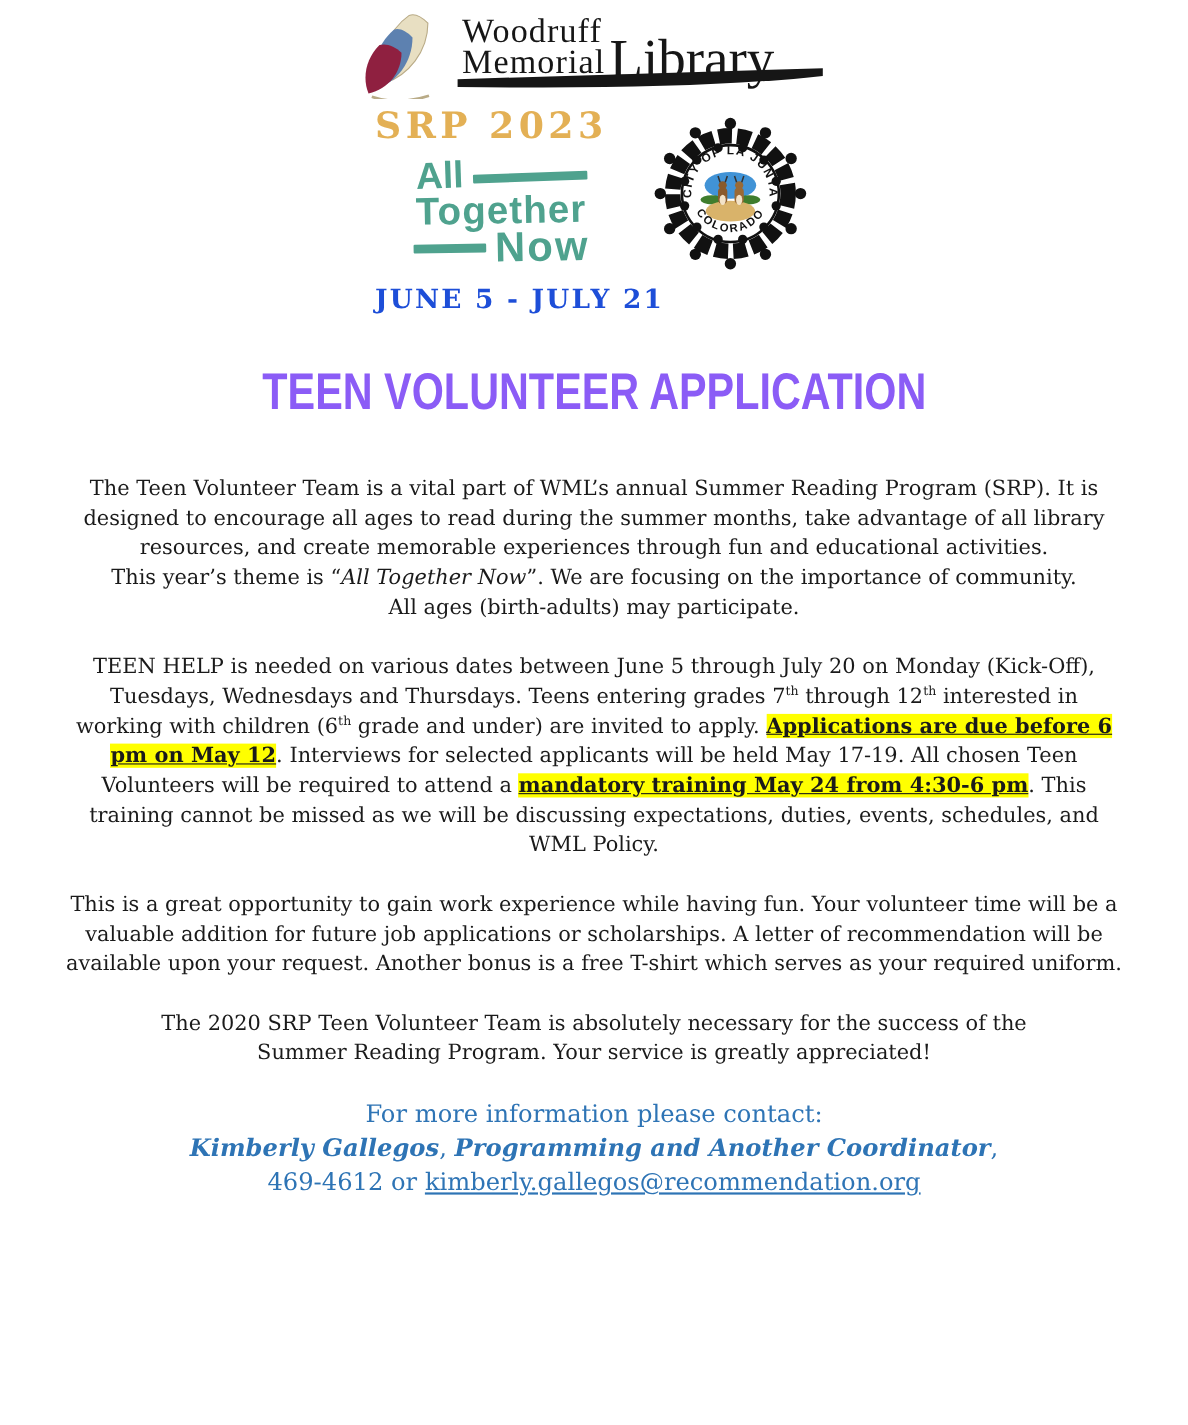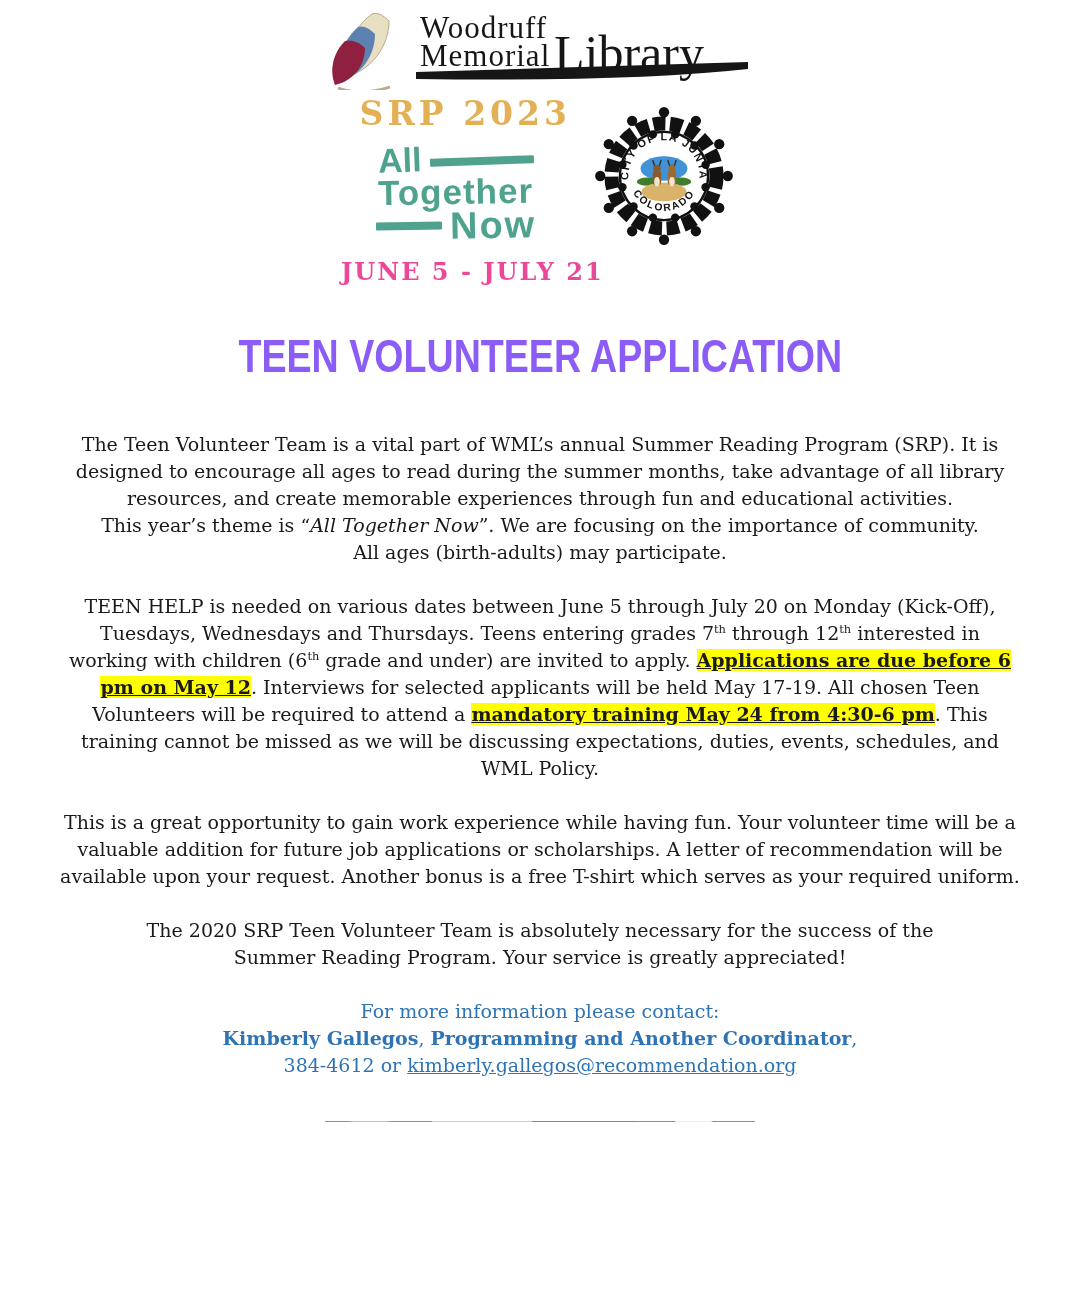--- a/index.html
+++ b/index.html
@@ -4,51 +4,51 @@
 <style>
   html,body{margin:0;padding:0;background:#fff;}
   .page{
     width:1080px;height:1122px;margin:0 auto;background:#fff;
     overflow:hidden;position:relative;
     font-family:"DejaVu Serif", serif;color:#1a1a1a;
   }
   
   .logo-wrap{display:flex;justify-content:center;padding-top:8px;}
   .header-cluster{display:flex;justify-content:center;align-items:flex-start;gap:18px;margin-top:4px;}
-  .srp-col{width:230px;text-align:right;}
+  .srp-col{width:230px;text-align:left;}
   .srp-title{font-family:"DejaVu Serif",serif;font-weight:bold;font-size:33px;color:#E3B055;letter-spacing:4px;}
   .srp-sub{font-family:"DejaVu Serif",serif;font-weight:bold;font-size:12.5px;color:#E3B055;letter-spacing:2px;margin-top:3px;}
   .atn{margin-top:12px;color:#4FA28E;font-family:"Liberation Sans",sans-serif;font-weight:bold;line-height:0.92;}
   .atn-row{display:flex;align-items:center;justify-content:center;gap:8px;}
   .atn-word1{font-size:34px;transform:rotate(-2deg);}
   .atn-word2{font-size:35px;letter-spacing:1px;transform:rotate(-1deg);}
   .atn-word3{font-size:38px;letter-spacing:2px;transform:rotate(-1deg);}
   .atn-bar{height:8px;background:#4FA28E;border-radius:1px;display:inline-block;}
   .atn-bar.b1{width:104px;transform:rotate(-2deg);}
   .atn-bar.b2{width:66px;transform:rotate(-1deg);}
-  .hdr-dates{margin-top:14px;font-family:"DejaVu Serif",serif;font-weight:bold;font-size:24px;color:#ec4899;letter-spacing:2px;white-space:nowrap;}
+  .hdr-dates{margin-top:14px;font-family:"DejaVu Serif",serif;font-weight:bold;font-size:24px;color:#1d4ed8;letter-spacing:2px;white-space:nowrap;}
   .seal{width:150px;height:160px;flex:0 0 auto;margin-top:2px;}
   
   .main-title{
     text-align:center;margin-top:46px;color:#8b5cf6;
     font-family:"Liberation Sans",sans-serif;font-weight:bold;font-size:47px;
     letter-spacing:0px;line-height:1;
   }
   .main-title > span{display:inline-block;transform:scaleX(0.80);transform-origin:center;white-space:nowrap;}
   
   .body-text{width:962px;margin:0 auto;text-align:center;font-size:19px;line-height:1.42;}
   .para{margin:0 0 27px 0;}
   .para.first{margin-top:52px;text-align:center;}
   .seg-i{font-style:italic;}
-  .seg-b{font-weight:bold;}
+  .seg-b{font-weight:bold;font-style:italic;}
   .seg-hl{font-weight:bold;text-decoration:underline;background:#FFFF00;}
   .seg-sup{vertical-align:super;font-size:0.6em;line-height:0;}
   .seg-u{text-decoration:underline;}
   
-  .contact{margin-top:16px;text-align:center;color:#2E74B5;font-size:19px;line-height:1.42;}
+  .contact{margin-top:16px;text-align:center;color:#2E74B5;font-size:22px;line-height:1.42;}
   
   .artwork-wrap{display:flex;justify-content:center;margin-top:42px;}
   .artwork{width:430px;height:153px;display:block;}
   .art-text{font-family:"Liberation Sans",sans-serif;font-weight:bold;fill:#121212;}
 </style>
 </head>
 <body>
 
 <div class="page">
 
@@ -152,21 +152,21 @@
   <div class="body-text">
     <p class="para first"><span>The Teen Volunteer Team is a vital part of WML’s annual Summer Reading Program (SRP). It is designed to encourage all ages to read during the summer months, take advantage of all library resources, and create memorable experiences through fun and educational activities.</span><br><span>This year’s theme is “</span><span class="seg-i">All Together Now</span><span>”. We are focusing on the importance of community.</span><br><span>All ages (birth-adults) may participate.</span></p>
     <p class="para"><span>TEEN HELP is needed on various dates between June 5 through July 20 on Monday (Kick-Off), Tuesdays, Wednesdays and Thursdays.  Teens entering grades 7</span><span class="seg-sup">th</span><span> through 12</span><span class="seg-sup">th</span><span>  interested in working with children (6</span><span class="seg-sup">th</span><span> grade and under) are invited to apply. </span><span class="seg-hl">Applications are due before 6 pm on May 12</span><span>. Interviews for selected applicants will be held May 17-19. All chosen Teen Volunteers will be required to attend a </span><span class="seg-hl">mandatory training May 24 from 4:30-6 pm</span><span>. This training cannot be missed as we will be discussing expectations, duties, events, schedules, and WML Policy.</span></p>
     <p class="para">This is a great opportunity to gain work experience while having fun. Your volunteer time will be a valuable addition for future job applications or scholarships. A letter of recommendation will be available upon your request. Another bonus is a free T-shirt which serves as your required uniform.</p>
     <p class="para"><span>The 2020 SRP Teen Volunteer Team is absolutely necessary for the success of the</span><br><span>Summer Reading Program. Your service is greatly appreciated!</span></p>
   </div>
 
   <div class="contact">
     <div>For more information please contact:</div>
     <div><span class="seg-b">Kimberly Gallegos</span><span>, </span><span class="seg-b">Programming and Another Coordinator</span><span>,</span></div>
-    <div><span>384-4612 or </span><span class="seg-u">kimberly.gallegos@recommendation.org</span></div>
+    <div><span>469-4612 or </span><span class="seg-u">kimberly.gallegos@recommendation.org</span></div>
   </div>
 
   <div class="artwork-wrap">
     <svg class="artwork" viewBox="0 0 430 153">
       <defs>
         <g id="bk">
           <path d="M-55,8 Q-30,22 -2,11 L-2,-15 Q-28,-28 -55,-12 Z" fill="#f4f1ea" stroke="#8d8378" stroke-width="1.5"></path>
           <path d="M55,2 Q28,20 2,11 L2,-15 Q30,-24 55,-15 Z" fill="#e8e4da" stroke="#8d8378" stroke-width="1.5"></path>
           <path d="M-55,8 Q-30,22 -2,11 L2,11 Q28,20 55,2" stroke="#6b2430" stroke-width="3" fill="none"></path>
         </g>

